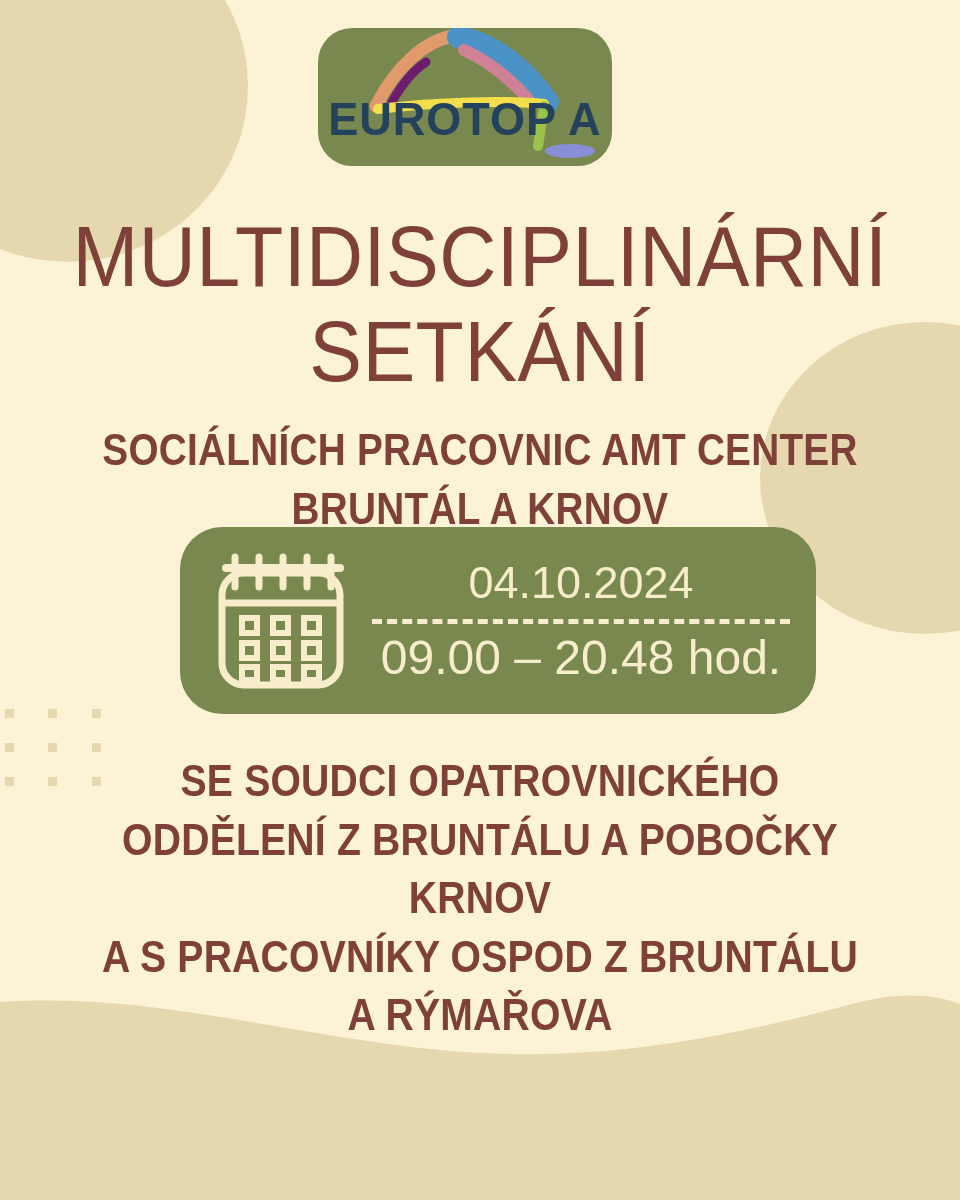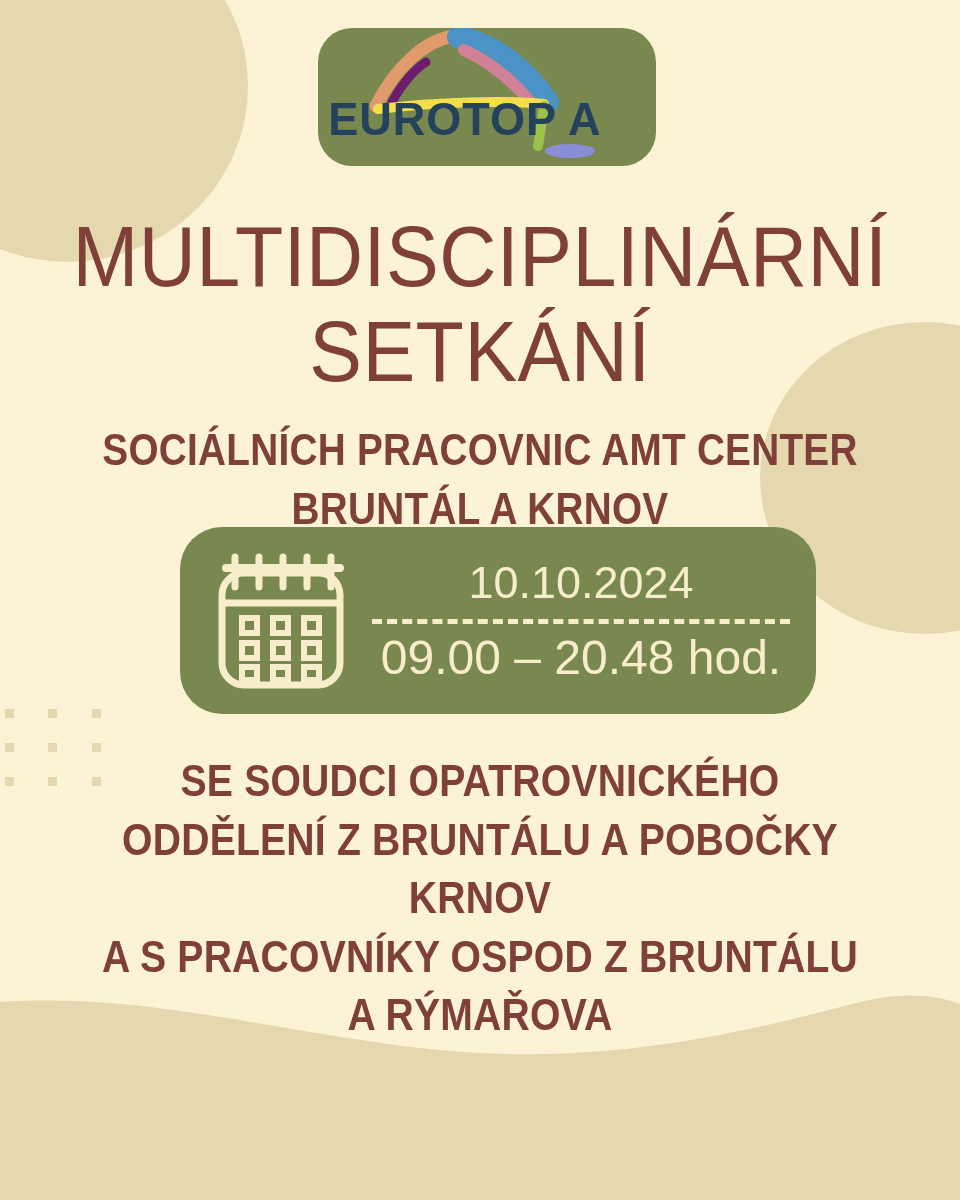--- a/index.html
+++ b/index.html
@@ -64,21 +64,21 @@
     width: 9px;
     height: 9px;
     background: #E5D8AE;
   }
 
   
   .logo-card {
     position: absolute;
     left: 318px;
     top: 28px;
-    width: 338px;
+    width: 294px;
     height: 138px;
     background: #79884F;
     border-radius: 34px;
     overflow: hidden;
   }
   .logo-card svg { display: block; }
 
   
   .headline {
     position: absolute;
@@ -247,21 +247,21 @@
           <rect x="30" y="92" width="15" height="15"></rect>
           <rect x="61" y="92" width="15" height="15"></rect>
           <rect x="92" y="92" width="15" height="15"></rect>
           <rect x="30" y="116" width="15" height="13"></rect>
           <rect x="61" y="116" width="15" height="13"></rect>
           <rect x="92" y="116" width="15" height="13"></rect>
         </g>
       </svg>
     </div>
     <div class="date-text">
-      <div class="date-line">10.10.2024</div>
+      <div class="date-line">04.10.2024</div>
       <div class="date-divider"></div>
       <div class="time-line">09.00 – 20.48 hod.</div>
     </div>
   </div>
 
   <div class="bodytext">
     <span>SE SOUDCI OPATROVNICKÉHO</span>
     <span>ODDĚLENÍ Z BRUNTÁLU A POBOČKY</span>
     <span>KRNOV</span>
     <span>A S PRACOVNÍKY OSPOD Z BRUNTÁLU</span>

